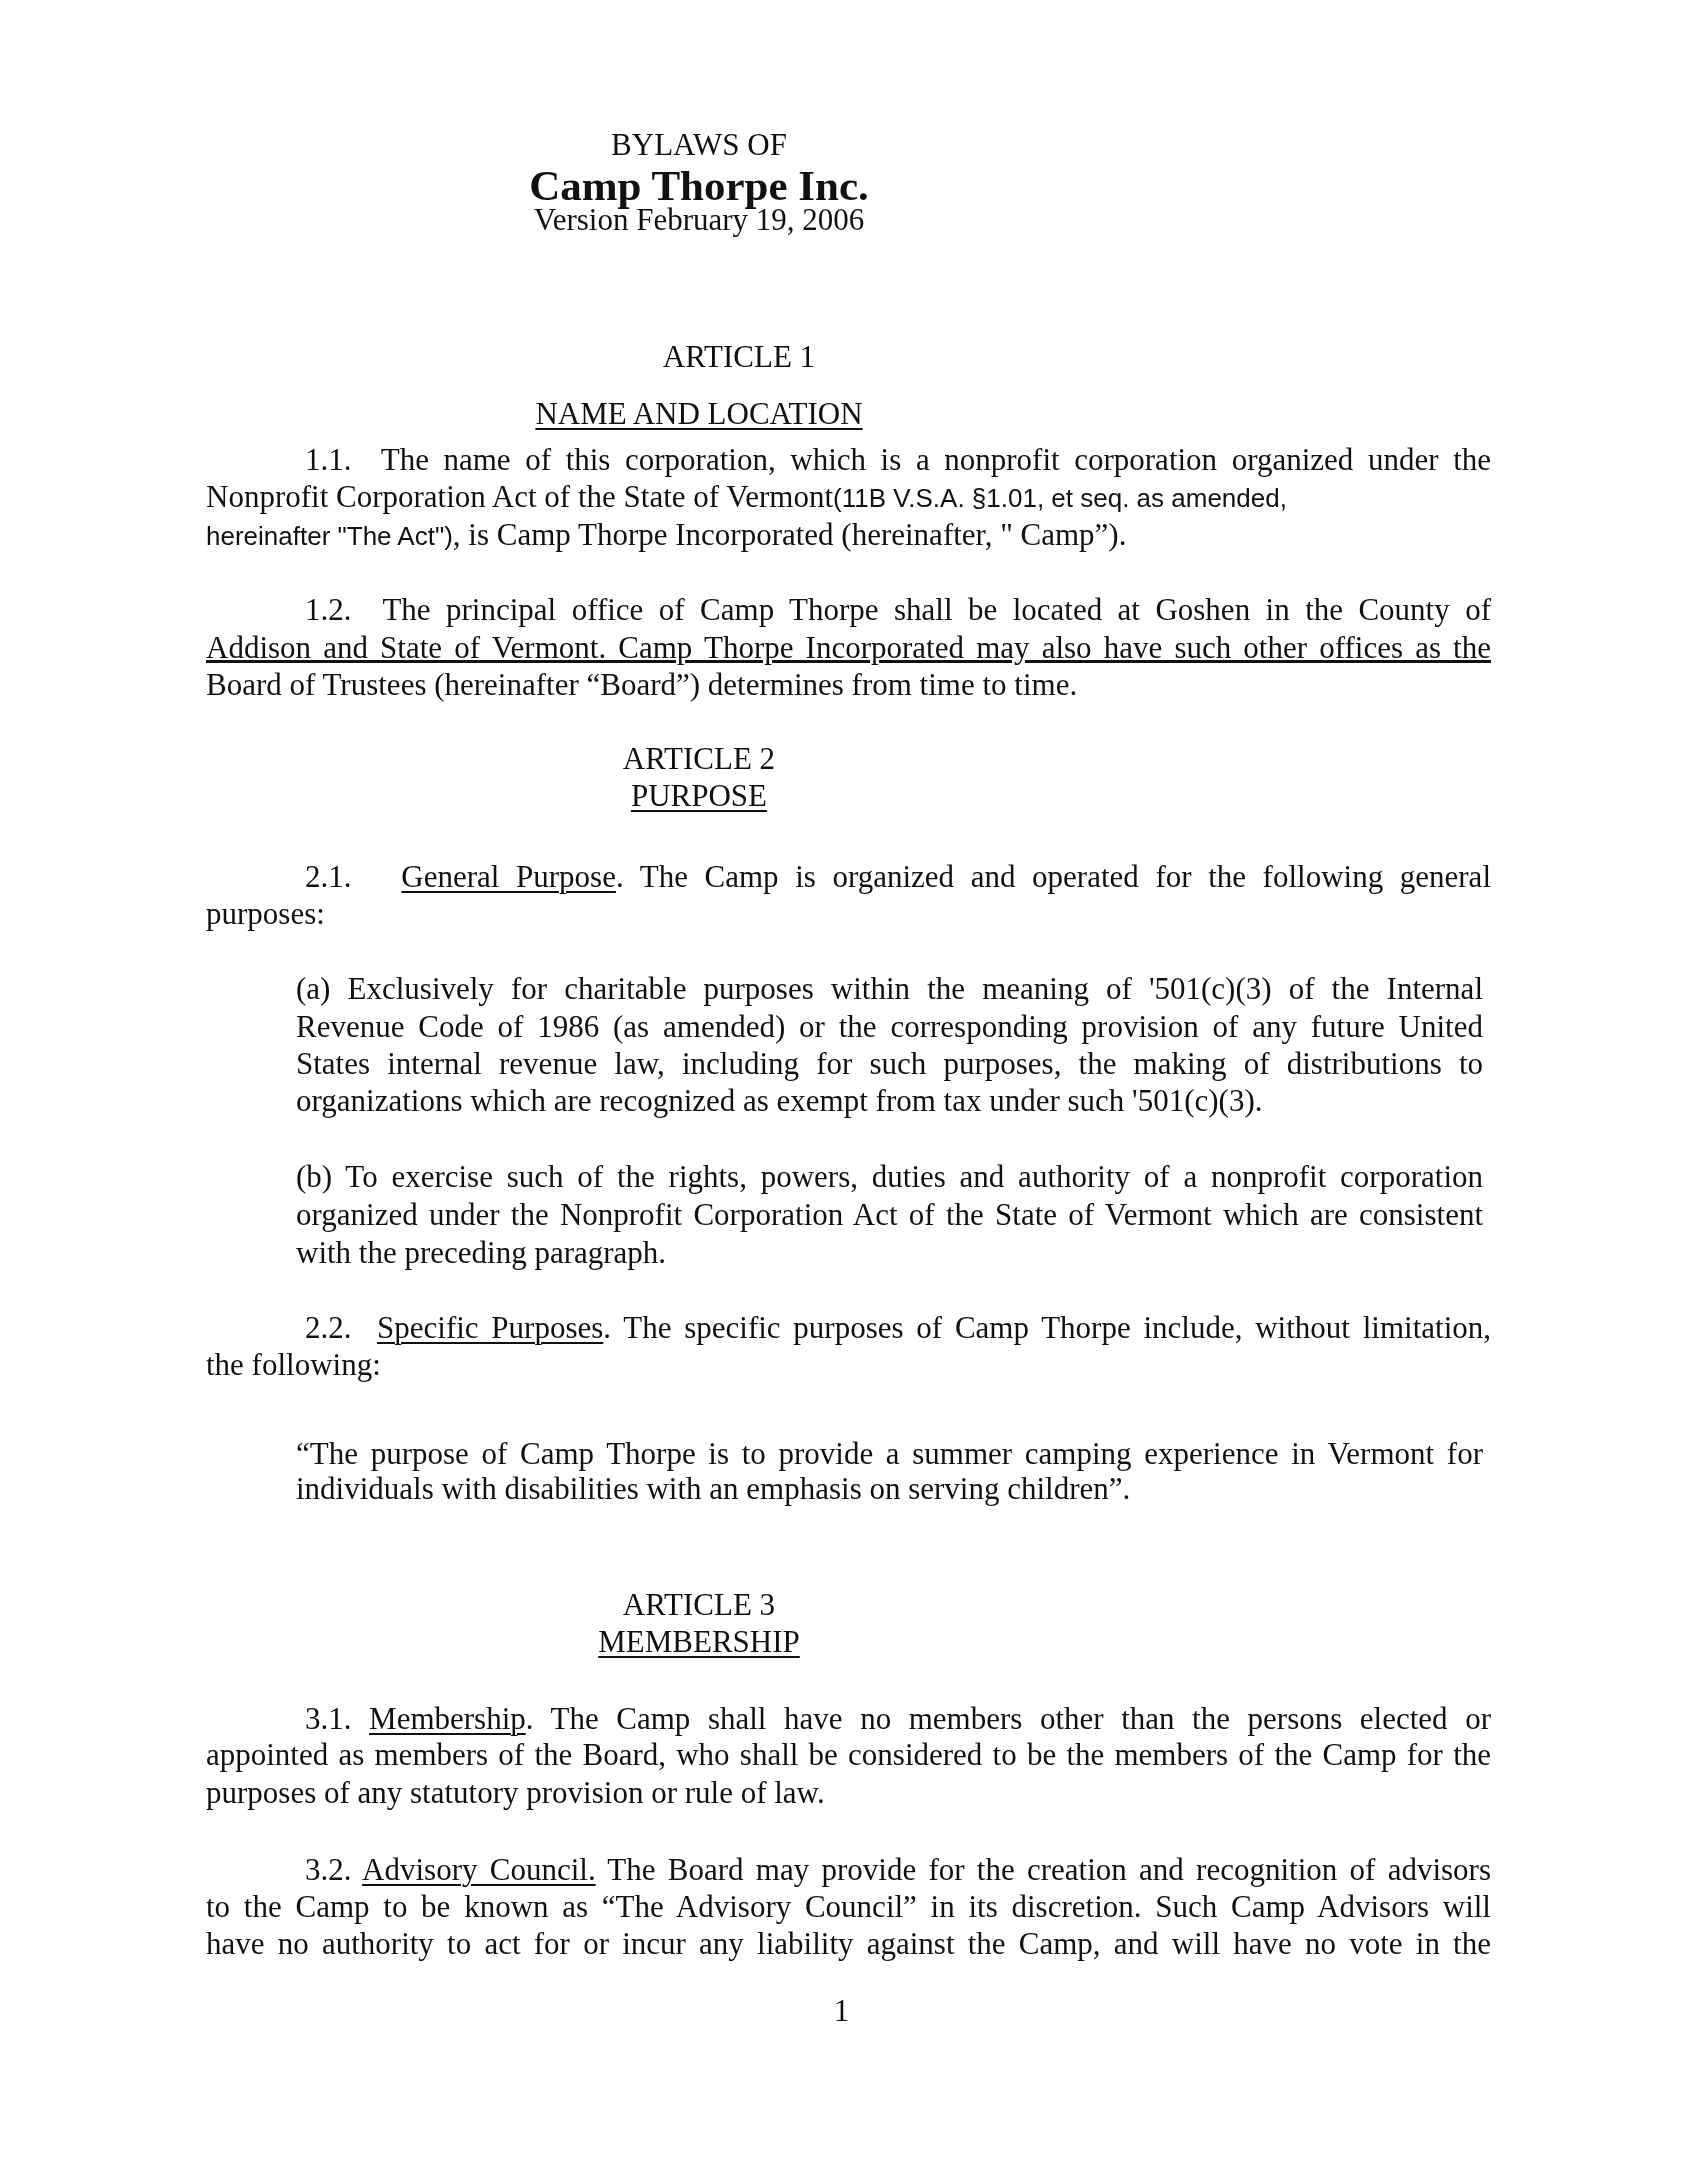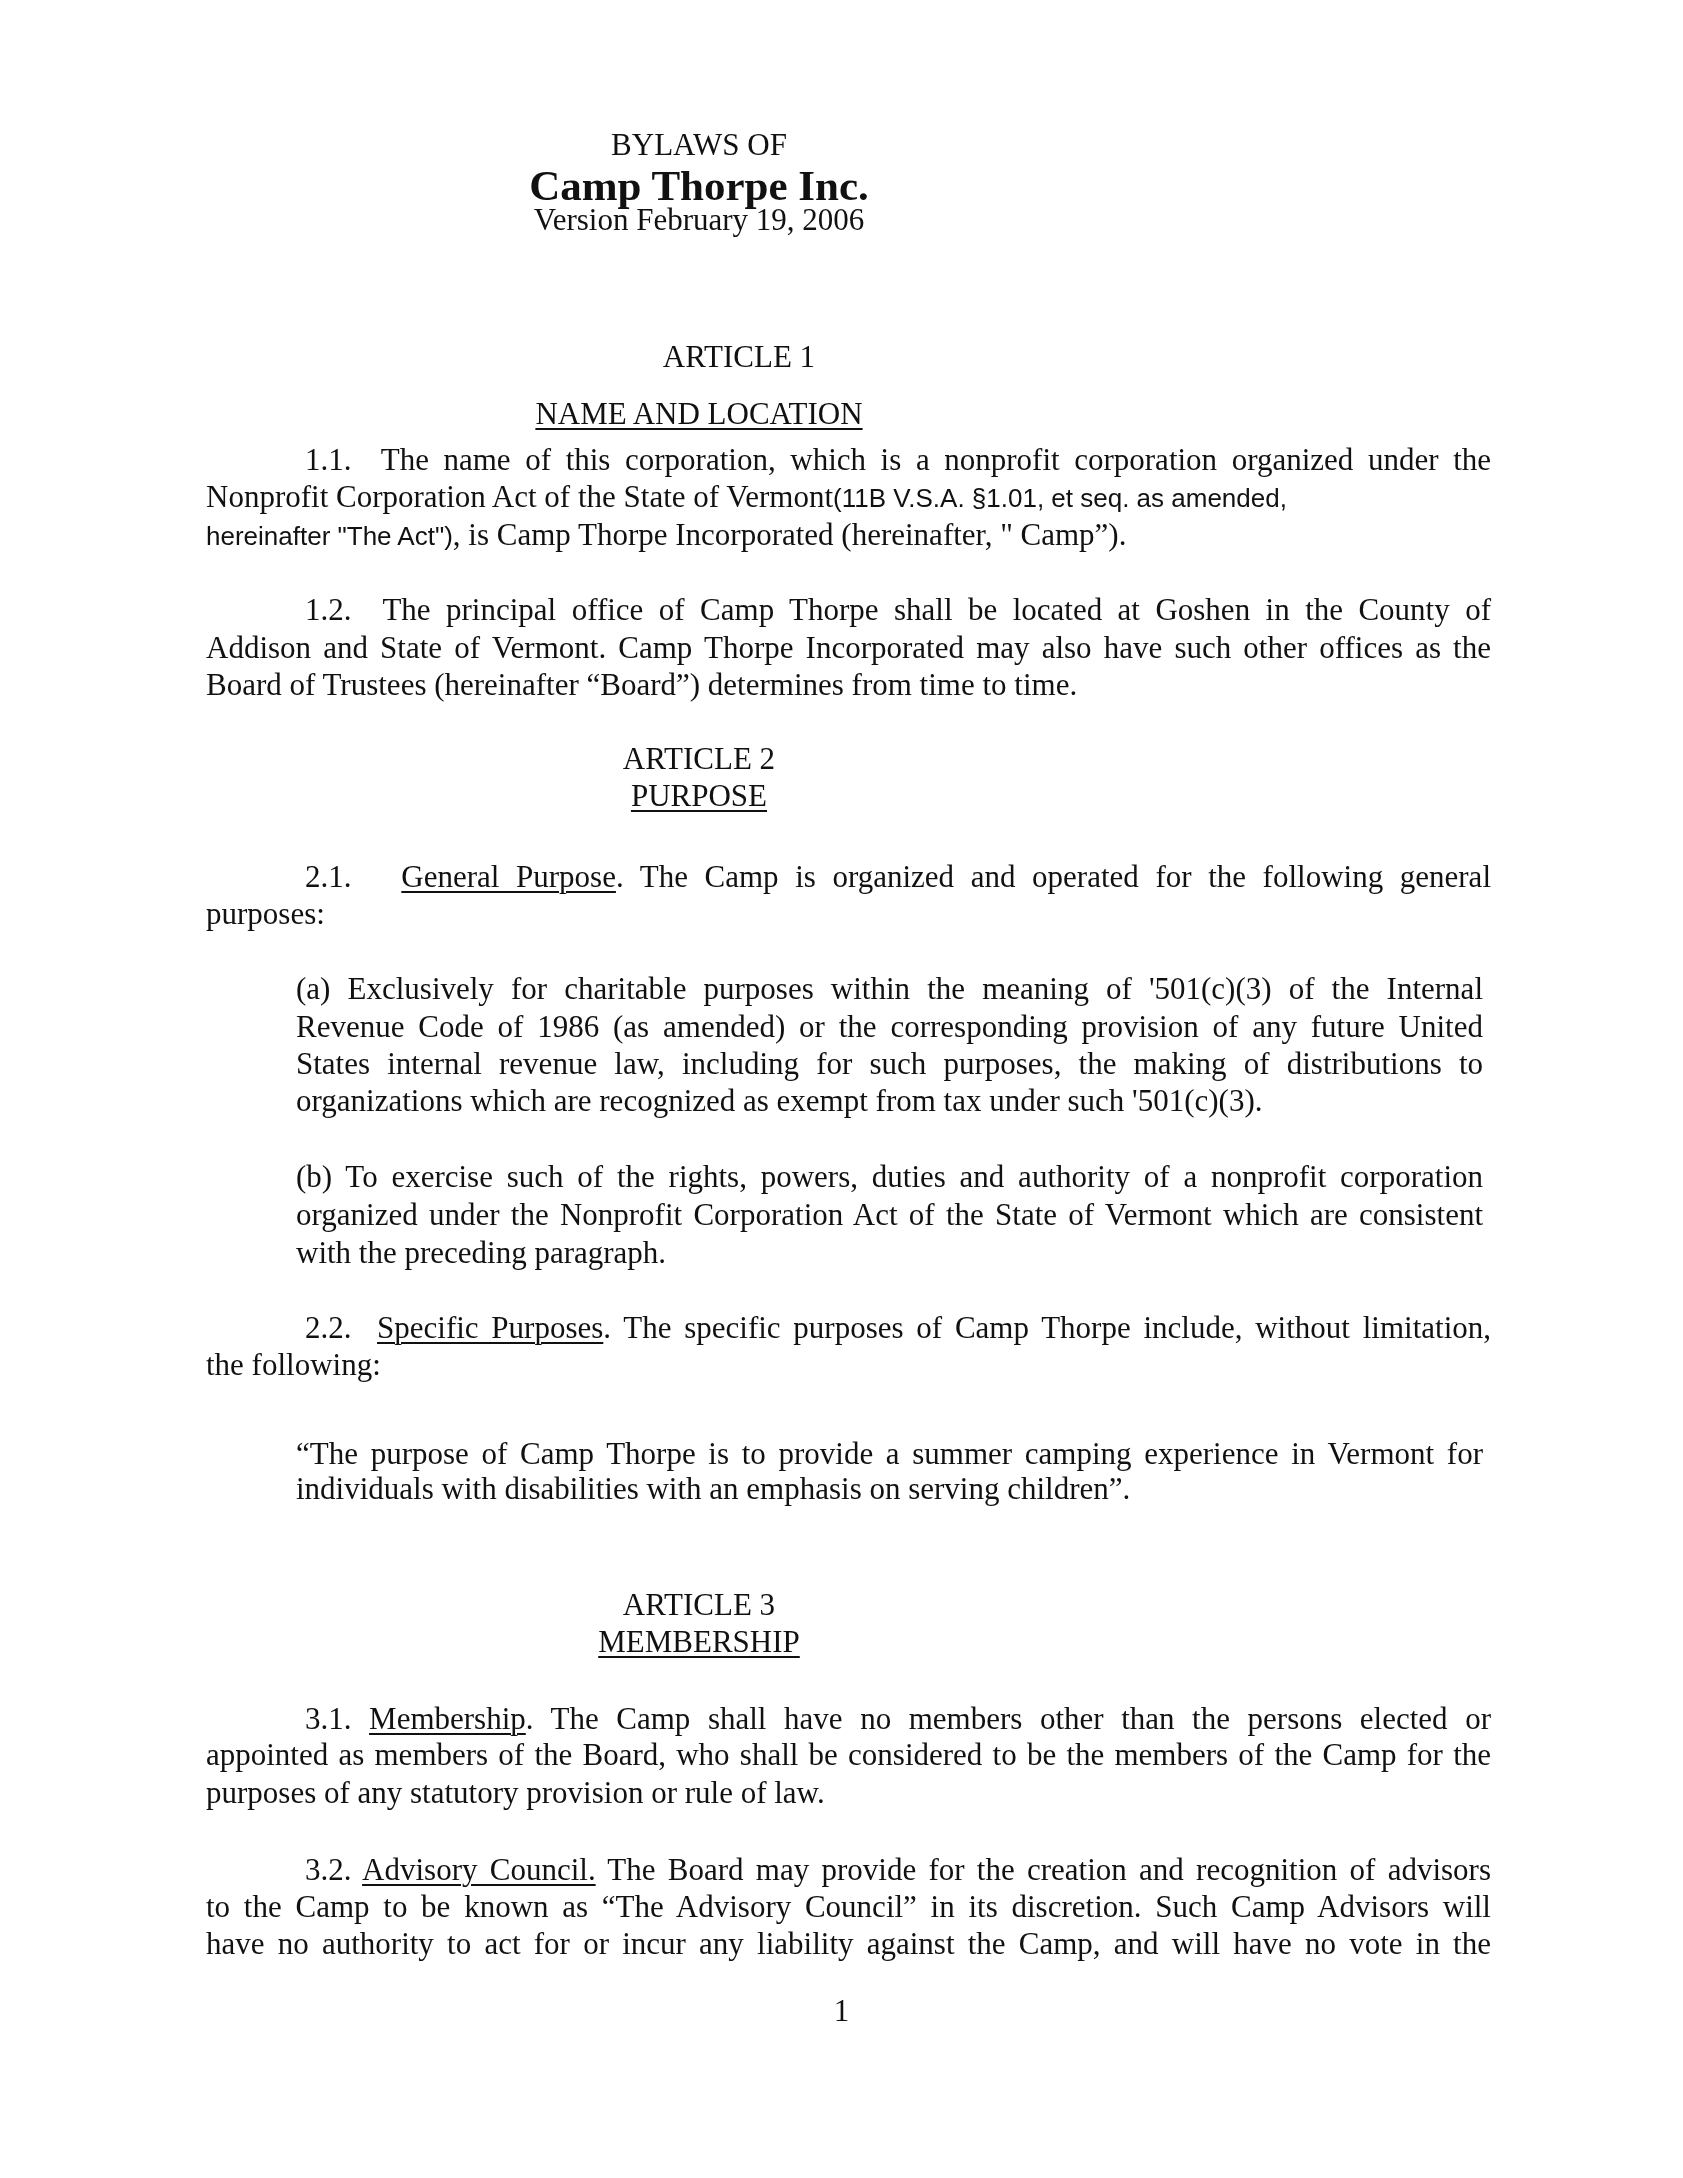--- a/index.html
+++ b/index.html
@@ -104,21 +104,21 @@
   <div class="line last" style="top:479px;">
     <span>Nonprofit Corporation Act of the State of Vermont</span><span class="sans">(11B V.S.A. §1.01, et seq. as amended,</span>
   </div>
   <div class="line last" style="top:517px;">
     <span class="sans">hereinafter "The Act")</span><span>, is Camp Thorpe Incorporated (hereinafter, " Camp”).</span>
   </div>
 
   <div class="line indent-first" style="top:592px;">
     <span>1.2.</span>&nbsp;&nbsp;<span>The principal office of Camp Thorpe shall be located at Goshen in the County of</span>
   </div>
-  <div class="line" style="top:630px;">
+  <div class="line" style="top:630px;text-decoration:underline;">
     <span>Addison and State of Vermont.  Camp Thorpe Incorporated may also have such other offices as the</span>
   </div>
   <div class="line last" style="top:667px;">
     <span>Board of Trustees (hereinafter “Board”) determines from time to time.</span>
   </div>
 
   <div class="center-line" style="top:741px;">
     <span>ARTICLE 2</span>
   </div>
   <div class="center-line" style="top:778px;">

